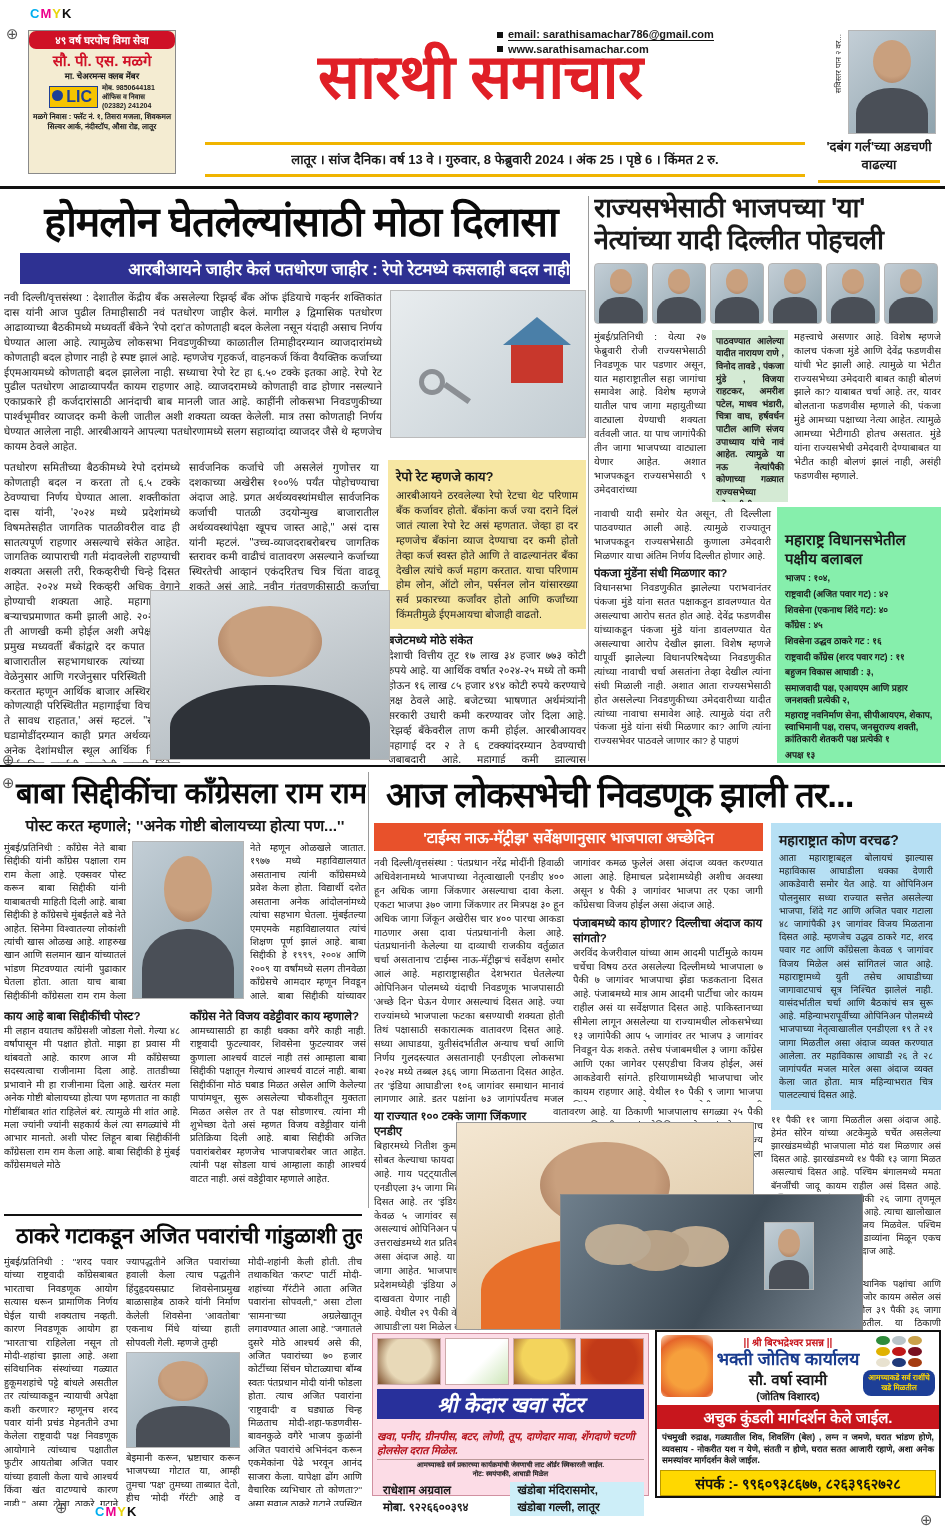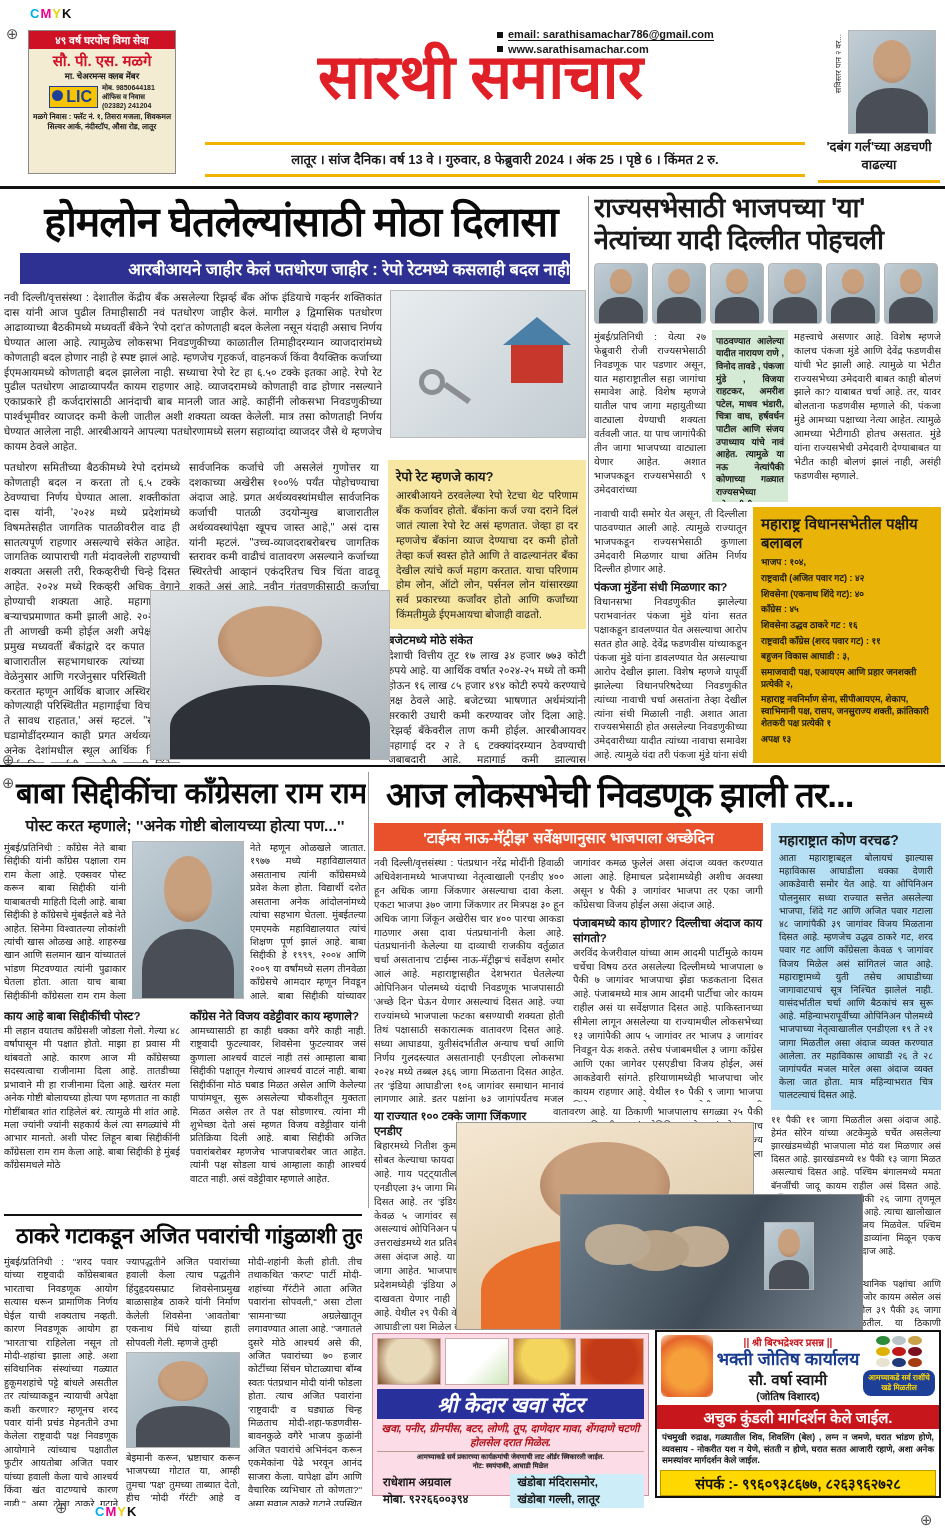--- a/index.html
+++ b/index.html
@@ -7,21 +7,21 @@
   body { font-family:"Liberation Sans","DejaVu Sans",sans-serif; color:#1a1a1a; }
   #page { position:relative; width:945px; height:1538px; margin:0 auto; background:#fff; overflow:hidden; }
 
   .reg { position:absolute; color:#555; font-size:15px; line-height:1; }
   .cmyk { position:absolute; font-weight:bold; font-size:13px; letter-spacing:1px; }
   .cmyk b:nth-child(1){color:#00aeef;} .cmyk b:nth-child(2){color:#ec008c;}
   .cmyk b:nth-child(3){color:#e8d40a;} .cmyk b:nth-child(4){color:#111;}
 
   
   .lic-ad { position:absolute; left:28px; top:30px; width:148px; height:144px; border:1px solid #8a8a8a; background:#f4ecd2; text-align:center; overflow:hidden; }
-  .lic-band { background:#cf1126; color:#fff; font-weight:bold; font-size:10.5px; padding:2px 0; }
+  .lic-band { background:#cf1126; color:#fff; font-weight:bold; font-size:10.5px; padding:2px 0;border-radius:7px; }
   .lic-name { color:#d01127; font-weight:900; font-size:15px; margin-top:1px; }
   .lic-member { font-size:8.5px; font-weight:bold; }
   .lic-row { display:flex; align-items:center; justify-content:center; gap:4px; margin-top:2px; }
   .lic-logo { background:#f6c400; border:1px solid #1d3f97; color:#1d3f97; font-weight:900; font-size:16px; padding:1px 5px 1px 16px; position:relative; }
   .lic-logo::before { content:''; position:absolute; left:2px; top:3px; width:11px; height:11px; border-radius:50%; background:#1d3f97; }
   .lic-phones { font-size:7px; font-weight:bold; text-align:left; line-height:1.3; }
   .lic-addr { font-size:7.5px; font-weight:bold; margin-top:2px; line-height:1.35; padding:0 2px; }
 
   .contact-lines { position:absolute; left:497px; top:28px; width:245px; font-size:11px; font-weight:bold; }
   .contact-lines .row { display:flex; align-items:center; gap:5px; margin-bottom:2px; }
@@ -77,21 +77,21 @@
   .rajya h2 { font-size:27px; font-weight:900; line-height:1.2; letter-spacing:-0.5px; white-space:nowrap; }
   .thumbs { display:flex; gap:4px; margin:6px 0 6px; }
   .thumb { width:54px; height:61px; border-radius:4px; }
   .rj-upper { display:flex; gap:6px; height:172px; overflow:hidden; }
   .rj-colA { width:112px; }
   .redbox { background:#e8512b; color:#fff; font-weight:900; font-size:14.5px; text-align:center; padding:8px 4px; margin-bottom:4px; }
   .greenbox { width:76px; flex:0 0 auto; background:#d4ead4; padding:5px 4px; font-size:9px; font-weight:bold; line-height:1.4; text-align:justify; }
   .rj-colC { flex:1; }
   .rj-lower { display:flex; gap:6px; margin-top:5px; }
   .rj-lower .lft { flex:1; }
-  .pinkbox { width:188px; flex:0 0 auto; background:#eab308; padding:8px 8px; }
+  .pinkbox { width:164px; flex:0 0 auto; background:#86efac; padding:24px 8px; }
   .pinkbox .t { font-weight:900; font-size:15px; line-height:1.25; margin-bottom:5px; }
   .pinkbox .it { font-size:9px; font-weight:bold; margin-bottom:4px; line-height:1.3; }
   .sm { font-size:9.8px; }
 
   
   .sid { position:absolute; left:4px; top:772px; width:362px; height:438px; overflow:hidden; }
   .sid h1 { font-size:29px; text-align:center; }
   .sid .sub { font-weight:bold; font-size:15.5px; margin:3px 0 5px; text-align:center; white-space:nowrap; }
   .sid-rowA { display:flex; gap:6px; height:160px; overflow:hidden; }
   .sid-rowA .ca { width:122px; }
@@ -127,21 +127,21 @@
   .tiny { font-size:9.6px; line-height:1.4; text-align:justify; }
 
   .khawa { position:absolute; left:372px; top:1333px; width:277px; height:163px; background:#fcdce6; border:1px solid #d090a0; padding:4px; }
   .food-row { display:flex; gap:4px; }
   .food { flex:1; height:47px; border:1px solid #caa; }
   .f1{background:radial-gradient(circle at 50% 45%,#e8d9b8 55%,#7a4a28);} 
   .f2{background:linear-gradient(135deg,#fff 55%,#cde6b8);} 
   .f3{background:radial-gradient(circle at 50% 40%,#f3d45c 55%,#9b5b2a);} 
   .f4{background:radial-gradient(circle at 50% 45%,#c23a18 60%,#e05a20);}
   .kh-title { background:#28309b; color:#fff; font-weight:900; font-size:21px; text-align:center; padding:1px 0; margin-top:4px; font-style:italic; }
-  .kh-items { color:#b5121b; font-weight:bold; font-style:italic; font-size:10.5px; text-align:center; line-height:1.3; margin-top:3px; }
+  .kh-items { color:#b5121b; font-weight:bold; font-style:italic; font-size:10.5px; text-align:left; line-height:1.3; margin-top:11px; }
   .kh-note { font-size:6.8px; font-weight:bold; text-align:center; margin-top:2px; line-height:1.3; border-top:1px solid #b99; padding-top:1px; }
   .kh-bottom { display:flex; margin-top:3px; }
   .kh-bottom .l { flex:1; font-weight:900; font-size:11.5px; line-height:1.5; padding-left:6px; }
   .kh-bottom .r { flex:1; background:#cdeef8; font-weight:900; font-size:11.5px; line-height:1.5; padding-left:8px; }
 
   .jyo { position:absolute; left:655px; top:1330px; width:286px; height:168px; border:2px solid #111; background:#fff; }
   .jy-top { display:flex; padding:3px 4px 2px; }
   .ganesh { width:52px; height:62px; flex:0 0 auto; background:radial-gradient(circle at 50% 55%,#f6a03c 45%,#e5652a 75%,#fbe0c0); border-radius:6px; }
   .jy-mid { flex:1; text-align:center; }
   .jy-bless { color:#c8161d; font-weight:bold; font-size:10px; }

